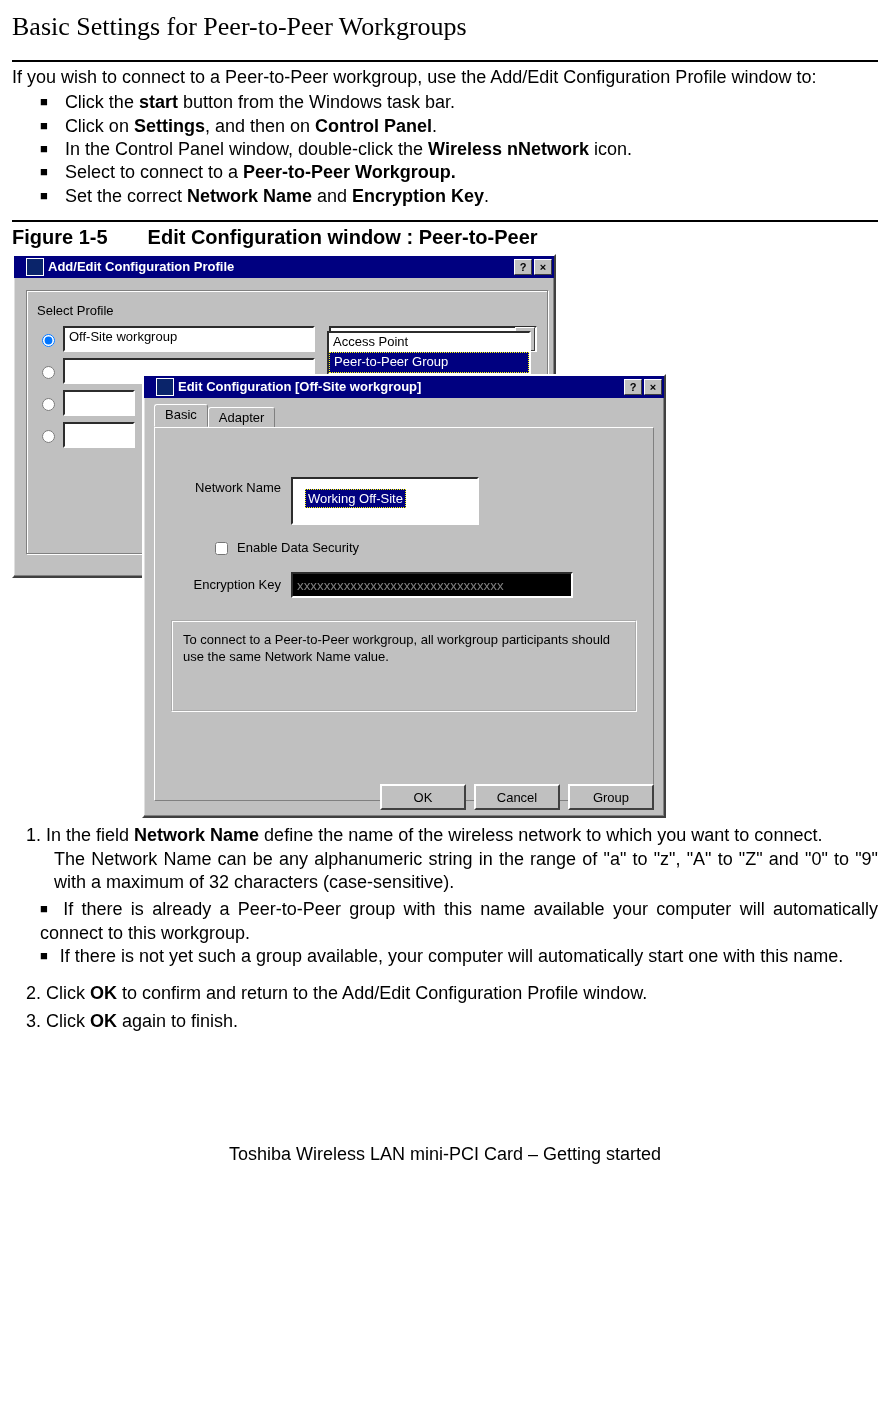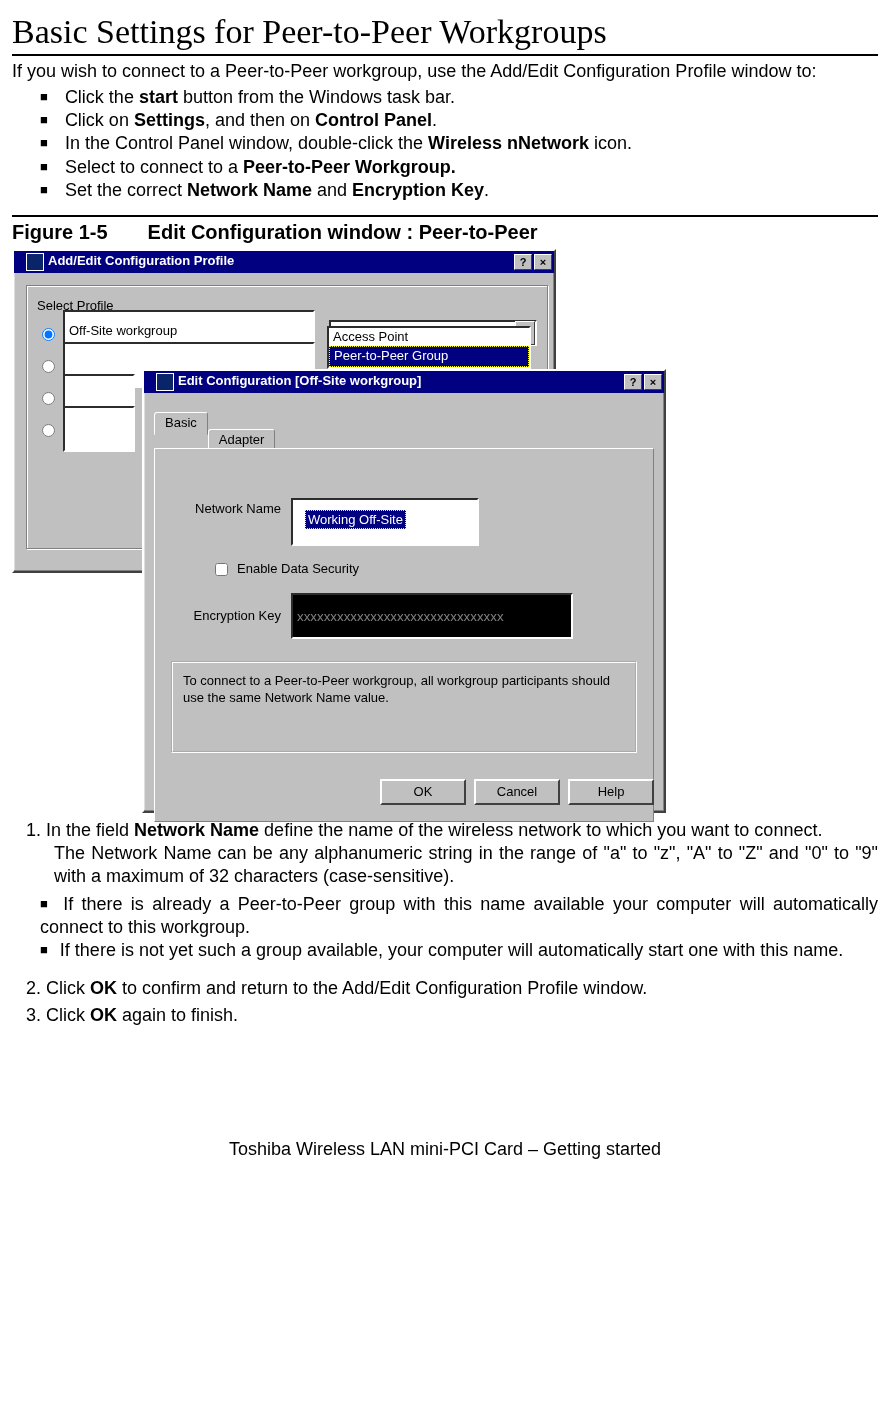--- a/index.html
+++ b/index.html
@@ -6,24 +6,24 @@
     font-family: Arial, Helvetica, sans-serif;
     font-size: 18px;
     margin: 0;
     padding: 10px 10px 10px 12px;
     width: 866px;
     line-height: 1.3;
   }
   h1 {
     font-family: Georgia, 'Times New Roman', serif;
     font-weight: normal;
-    font-size: 34px;
+    font-size: 26px;
     margin: 0 0 2px 0;
     border-bottom: 2px solid #000;
-    padding-bottom: 0;
+    padding-bottom: 16px;
   }
   .intro { margin: 4px 0 0 0; }
   ul.square { list-style: none; margin: 2px 0 6px 28px; padding: 0; }
   ul.square li::before { content: "■"; font-size: 13px; margin-right: 12px; position: relative; top: -2px; }
   ul.square li { margin: 0; }
   .fig-hr { border-top: 2px solid #000; margin-top: 12px; }
   .fig-caption { font-weight: bold; font-size: 20px; margin: 2px 0 4px 0; }
   .fig-caption .gap { display:inline-block; width: 40px; }
   ol.steps { margin: 10px 0 0 0; padding-left: 34px; }
   ol.steps li { margin: 0 0 4px 0; text-align: justify; }
@@ -70,41 +70,41 @@
     border: 1px solid #808080;
     box-shadow: 1px 1px 0 #fff inset, 1px 1px 0 #fff;
     padding: 12px 10px 10px 10px;
   }
   .radio-row { display:flex; align-items:center; margin: 6px 0; height: 26px; }
   .radio-row input[type=radio]{ margin-right:8px; }
   .text3d, .combo3d, .listbox3d {
     background:#fff; border:2px inset #fff;
     border-top-color:#808080; border-left-color:#808080;
   }
-  .text3d { height:20px; padding:11px 4px; }
+  .text3d { height:20px; padding:1px 4px; }
   .combo3d { height:22px; display:flex; align-items:center; padding:0 0 0 4px; }
   .combo3d .arrow {
     width:18px; height:100%; margin-left:auto;
     background:#c0c0c0; border:1px solid #fff;
     border-right-color:#404040; border-bottom-color:#404040;
     display:flex; align-items:center; justify-content:center;
     font-size:9px;
   }
   .listbox3d { padding:0; }
   .listopt { padding:1px 4px; }
   .listopt.sel { background:#000080; color:#fff; border:1px dotted #ff0; }
 
   .tab-strip { display:flex; margin-top:6px; margin-left:10px;align-items:center; }
   .tab {
     background:#c0c0c0; border:1px solid #fff;
     border-bottom:none; border-right-color:#808080;
     border-top-left-radius:3px; border-top-right-radius:3px;
     padding:2px 10px; font-size:13px; position:relative;
   }
-  .tab.inactive { top:2px;margin-top:28px; }
+  .tab.inactive { top:2px; }
   .tab.active { z-index:2; border-bottom:1px solid #c0c0c0; }
   .tab-pane {
     background:#c0c0c0; border:1px solid #fff;
     border-right-color:#808080; border-bottom-color:#808080;
     margin:0 10px 0 10px; padding:16px; height:340px; position:relative;
   }
   .field-row { display:flex; align-items:center; margin:8px 0; }
   .field-row label { width:110px; text-align:right; margin-right:10px; }
   .sel-input { background:#000080; color:#fff; padding:1px 2px; border:1px dotted #ff0; }
   input[type=text].disabled { background:#000000; color:#808080; }
@@ -223,21 +223,21 @@
 
       <div class="infobox">
         <div>To connect to a Peer-to-Peer workgroup, all workgroup participants should use the same Network Name value.</div>
       </div>
 
     </div>
 
     <div class="btn-row">
       <button class="btn3d">OK</button>
       <button class="btn3d">Cancel</button>
-      <button class="btn3d">Help</button>
+      <button class="btn3d">Group</button>
     </div>
   </div>
 
 </div>
 
 <ol class="steps" start="1">
   <li>
     <span>In the field </span><b>Network Name</b><span>  define the name of the wireless network to which you want to connect.</span>
     <div class="sub">The Network Name can be any alphanumeric string in the range of  "a" to "z", "A" to "Z" and "0" to "9" with a maximum of 32 characters (case-sensitive).</div>
   </li>

